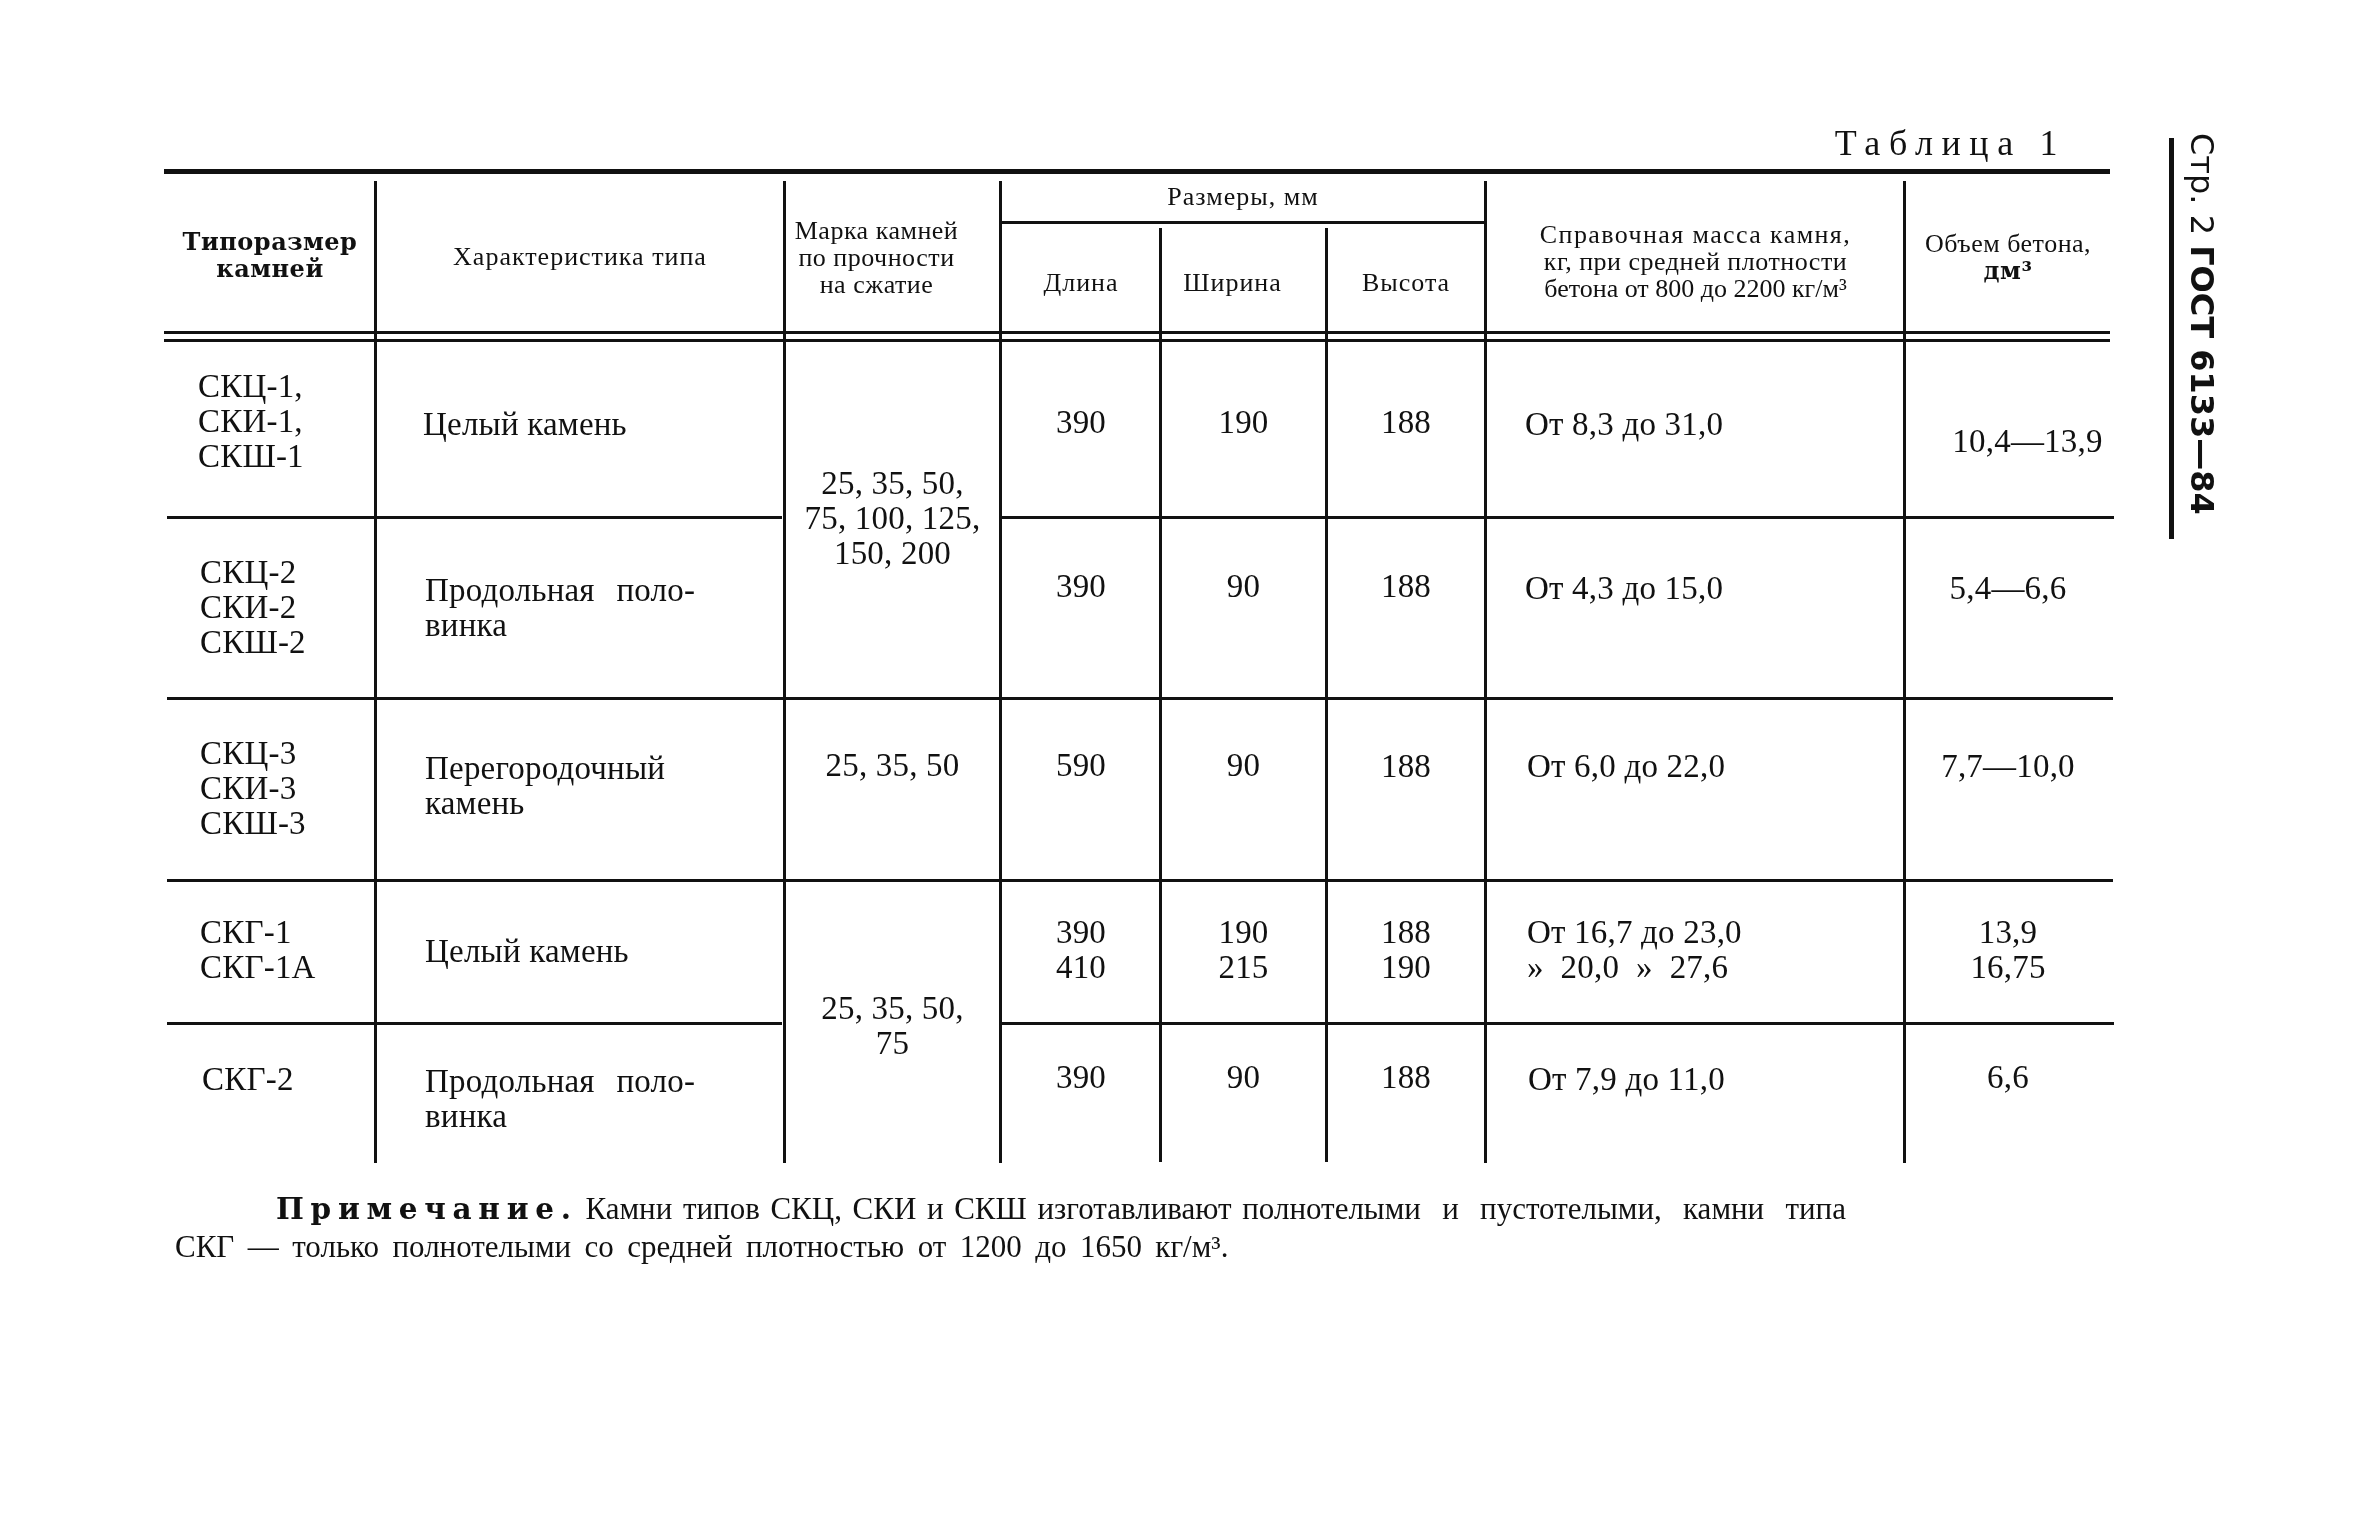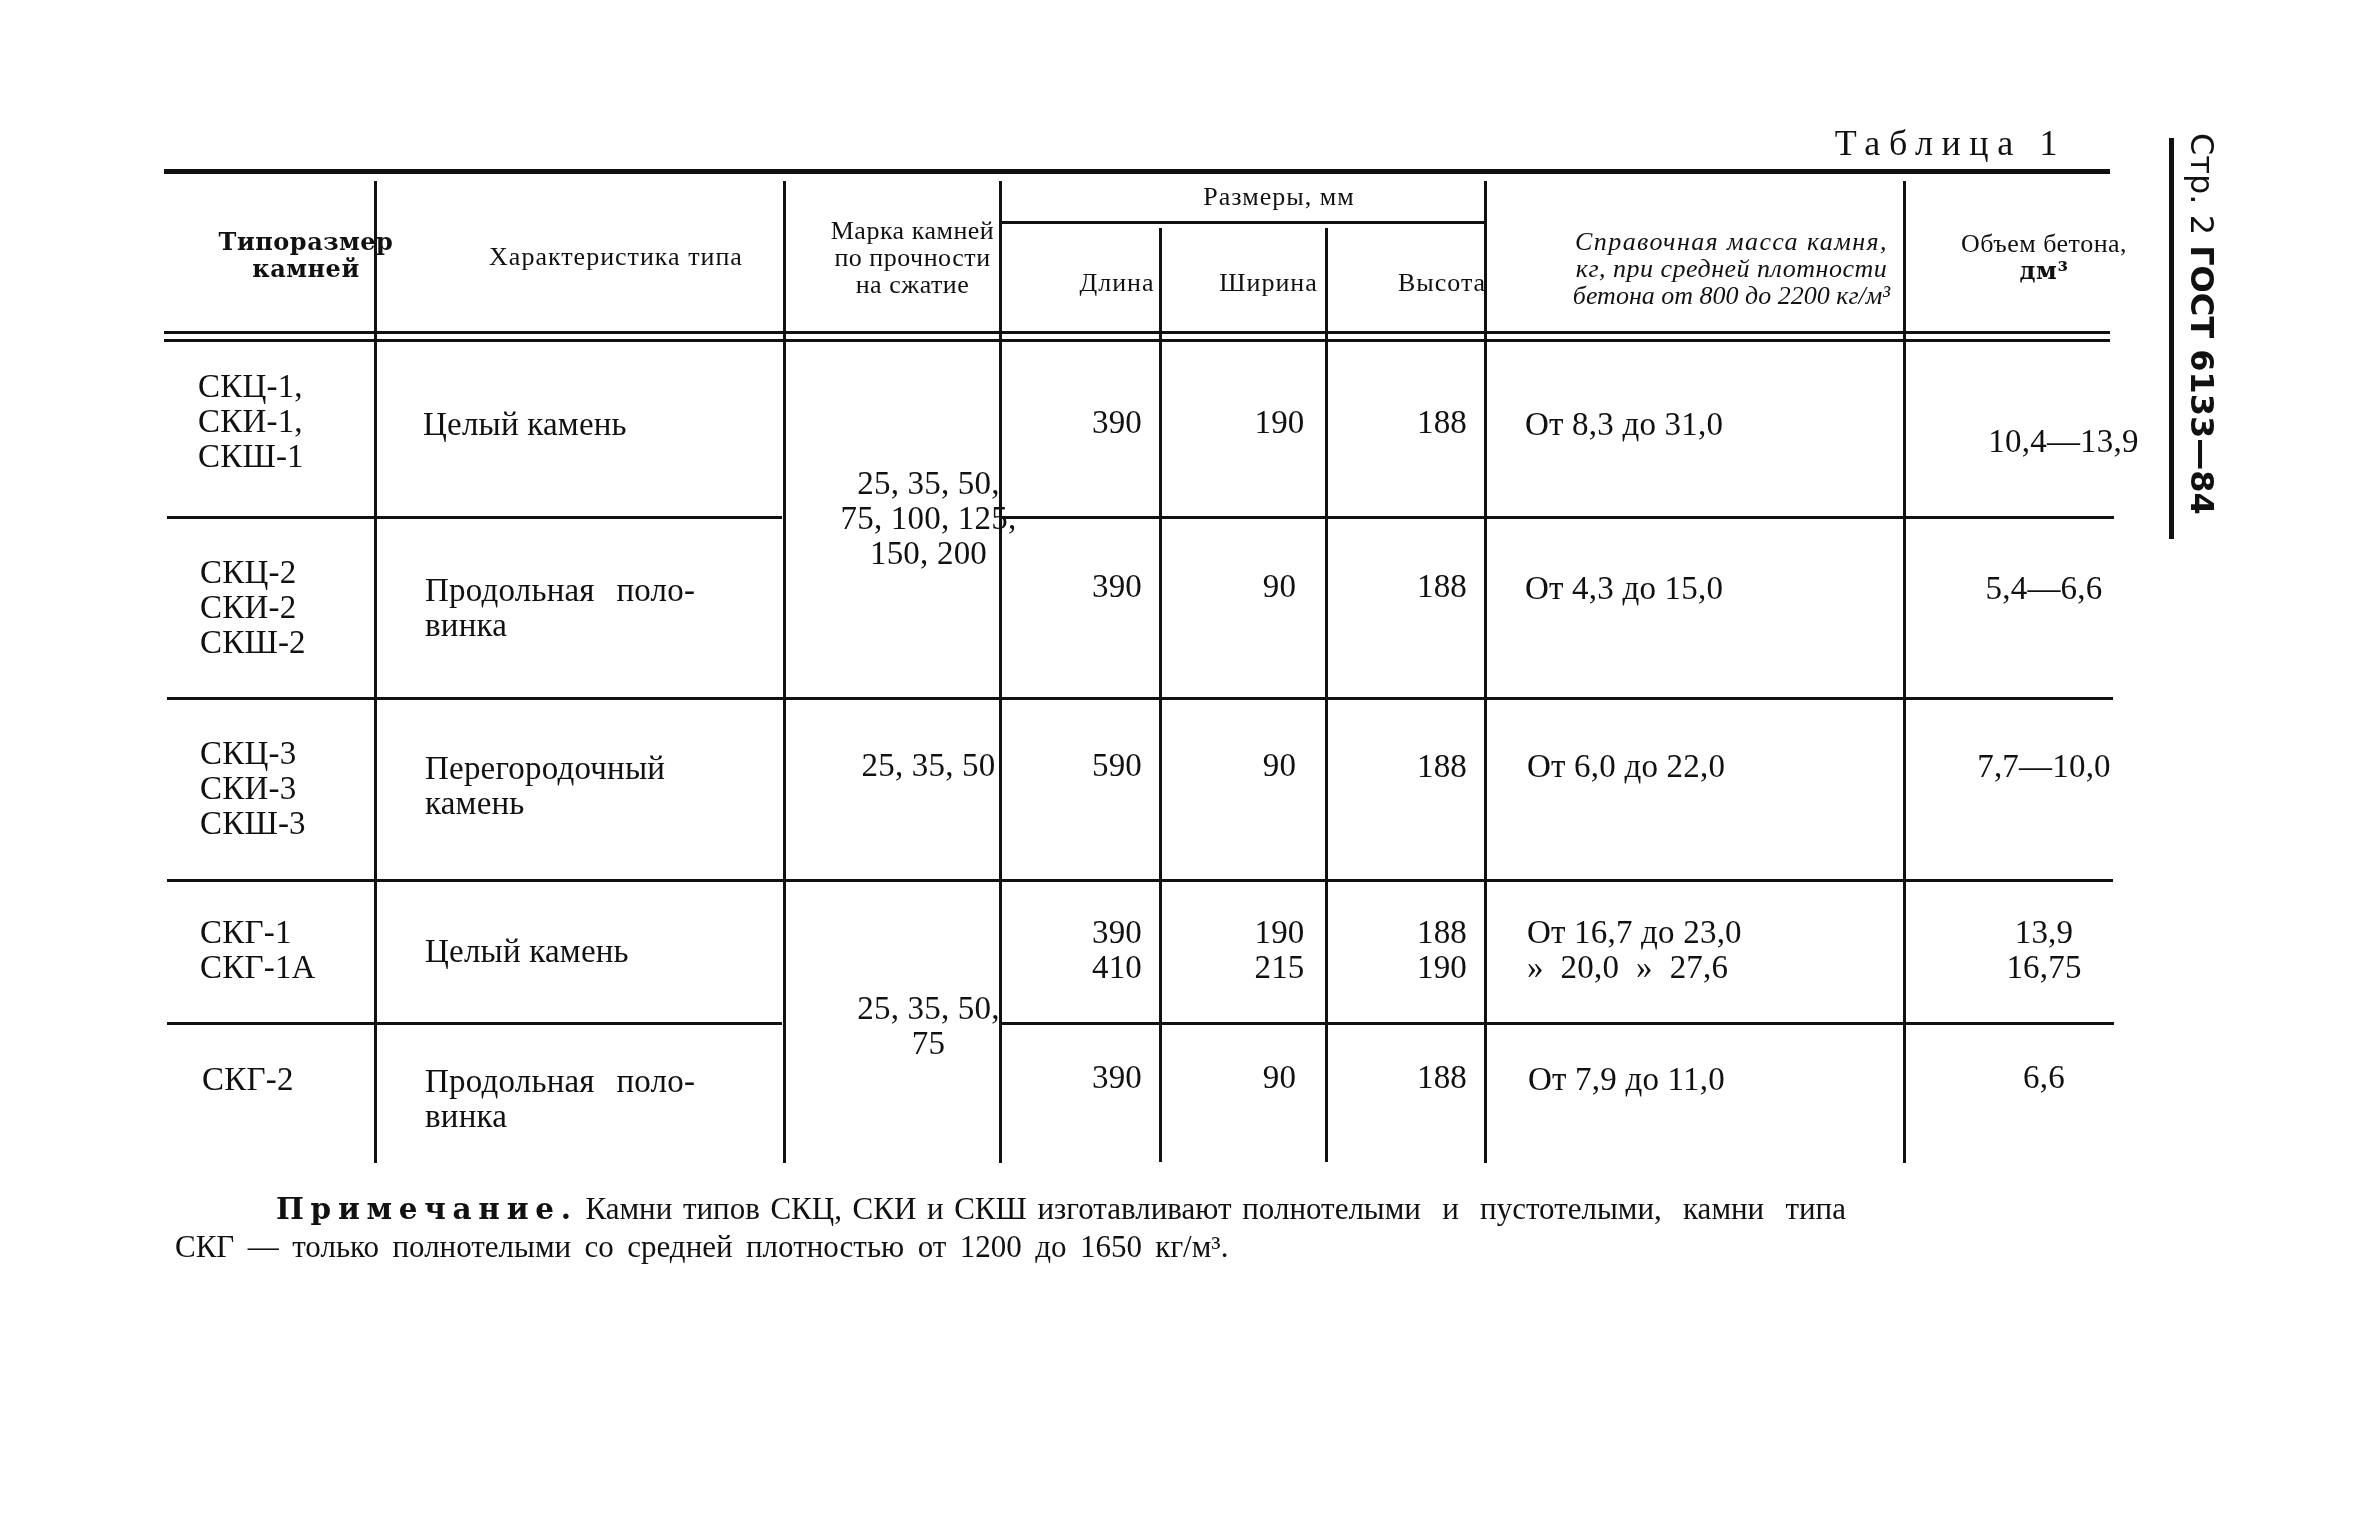--- a/index.html
+++ b/index.html
@@ -2,21 +2,21 @@
 <html style="font-size:15px"><head>
 <meta charset="utf-8">
 <style>
   html, body { margin:0; padding:0; background:#ffffff; }
   body { width:2370px; height:1535px; position:relative; overflow:hidden;
          font-family:"Liberation Serif","DejaVu Serif",serif; color:#111; }
   .abs { position:absolute; }
   .hl { position:absolute; background:#111; }
   .vl { position:absolute; background:#111; width:2.9px; }
   .cell { position:absolute; display:flex; flex-direction:column; justify-content:flex-start; box-sizing:border-box; }
-  .center { align-items:center; text-align:center;margin-left:36px; }
+  .center { align-items:center; text-align:center; }
   .left { align-items:flex-start; text-align:right; }
   .t { font-size:33px; line-height:35px; white-space:nowrap; letter-spacing:0.2px; }
   .hdr { font-size:26px; line-height:27px; white-space:nowrap; letter-spacing:1px; }
   .hdr-bold { font-family:"DejaVu Serif",serif; font-weight:bold; font-size:24px; line-height:27px; letter-spacing:0.5px; }
   .caption { font-size:36px; letter-spacing:8.6px; }
   .side { font-family:"DejaVu Sans",sans-serif; font-size:32px; white-space:nowrap;
           transform-origin:left top; transform:rotate(90deg); }
   .side b { font-weight:bold; }
   .note { font-size:31px; line-height:36px; white-space:nowrap; }
   .spaced { letter-spacing:6.7px; font-weight:bold; font-family:"DejaVu Serif",serif; font-size:29.5px; }
@@ -69,21 +69,21 @@
 </div>
 <div class="cell center" style="left:1002px; top:269px; width:158px;">
   <span class="hdr">Длина</span>
 </div>
 <div class="cell center" style="left:1162px; top:269px; width:141px;">
   <span class="hdr">Ширина</span>
 </div>
 <div class="cell center" style="left:1328px; top:269px; width:156px;">
   <span class="hdr">Высота</span>
 </div>
-<div class="cell center" style="left:1487px; top:228px; width:417px;font-style:italic;">
+<div class="cell center" style="left:1487px; top:221px; width:417px;">
   <span class="hdr" style="letter-spacing:1.4px">Справочная масса камня,</span>
   <span class="hdr" style="letter-spacing:0.5px">кг, при средней плотности</span>
   <span class="hdr" style="letter-spacing:0px">бетона от 800 до 2200 кг/м³</span>
 </div>
 <div class="cell center" style="left:1906px; top:230px; width:204px;">
   <span class="hdr" style="letter-spacing:0.5px">Объем бетона,</span>
   <span class="hdr-bold">дм³</span>
 </div>
 
 <div class="cell left" style="left:198px; top:369px;">

